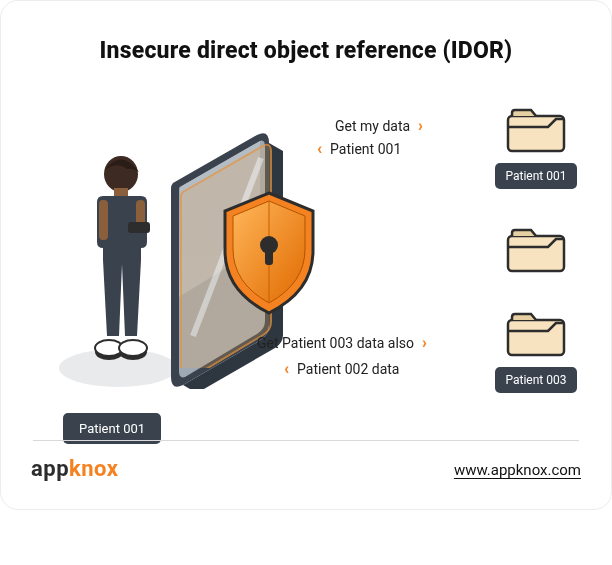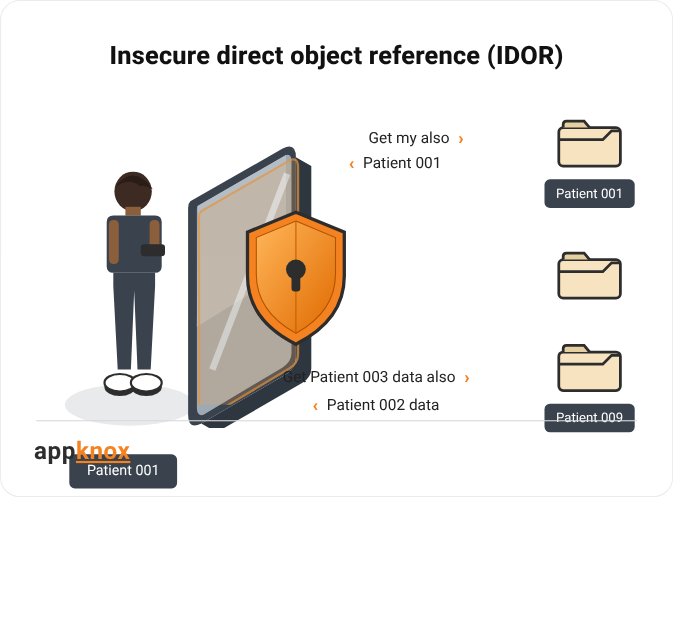--- a/index.html
+++ b/index.html
@@ -6,38 +6,38 @@
     --dark:#39424D;
     --orange:#F58220;
     --orange-d:#E06A00;
     --card:#FFFFFF;
     --border:#ECECEC;
     --folder:#F7E3BF;
     --folder-flap:#E6CFA1;
   }
   html,body{margin:0;padding:0;background:#fff;}
   .frame{
-    width:612px;height:452px;box-sizing:border-box;
+    width:612px;height:510px;box-sizing:border-box;
     border:1px solid var(--border);border-radius:18px;
     position:relative;font-family:-apple-system,BlinkMacSystemFont,"Segoe UI",Roboto,Helvetica,Arial,sans-serif;
     color:#111;overflow:hidden;
   }
   .title{
     position:absolute;top:36px;left:0;right:0;text-align:center;
     font-weight:800;font-size:23px;letter-spacing:.2px;
   }
   .hr{
     position:absolute;left:32px;right:32px;bottom:68px;
     height:0;border-top:1px solid #d9d9d9;
   }
   .logo{
     position:absolute;left:30px;bottom:28px;
     font-size:22px;font-weight:700;letter-spacing:.5px;color:#2D2D2D;
   }
-  .logo .kn{color:var(--orange);text-decoration:underline;}
+  .logo .kn{color:var(--orange);}
   .site{
     position:absolute;right:30px;bottom:30px;
     font-size:15px;color:#111;text-decoration:underline;text-underline-offset:3px;
   }
 
   
   .canvas{position:absolute;left:0;right:0;top:80px;bottom:90px;}
 
   
   .shadow-ell{
@@ -123,21 +123,21 @@
           <stop offset="0" stop-color="#FFB65A"></stop>
           <stop offset="1" stop-color="#E06A00"></stop>
         </linearGradient>
       </defs>
       <path d="M52 12 V114" stroke="#C65E00" stroke-width="1"></path>
       <circle cx="52" cy="56" r="9" fill="#2D2D2D"></circle>
       <rect x="48" y="58" width="8" height="18" rx="3" fill="#2D2D2D"></rect>
     </svg>
 
     <div class="req req-top1">
-      <span>Get my also</span>
+      <span>Get my data</span>
       <span class="chev">›</span>
     </div>
     <div class="req req-top2">
       <span class="chev">‹</span>
       <span>Patient 001</span>
     </div>
     <div class="req req-bot1">
       <span>Get Patient 003 data also</span>
       <span class="chev">›</span>
     </div>
@@ -161,24 +161,25 @@
           <path d="M6 9 V6 q0-3 3-3 h16 l5 6" fill="#E6CFA1" stroke="#2D2D2D" stroke-width="2.5"></path>
           <path d="M2 20 h40 l8 -8 h8" fill="none" stroke="#2D2D2D" stroke-width="2.5"></path>
         </svg>
       </div>
       <div class="f">
         <svg width="60" height="46" viewBox="0 0 60 46">
           <rect x="2" y="9" width="56" height="35" rx="4" fill="#F7E3BF" stroke="#2D2D2D" stroke-width="2.5"></rect>
           <path d="M6 9 V6 q0-3 3-3 h16 l5 6" fill="#E6CFA1" stroke="#2D2D2D" stroke-width="2.5"></path>
           <path d="M2 20 h40 l8 -8 h8" fill="none" stroke="#2D2D2D" stroke-width="2.5"></path>
         </svg>
-        <div class="chip">Patient 009</div>
+        <div class="chip">Patient 003</div>
       </div>
     </div>
 
   </div>
 
   <div class="hr"></div>
   <div class="logo">
     <span>app</span><span class="kn">knox</span>
   </div>
+  <a class="site">www.appknox.com</a>
 
 </div>
 
 </body></html>

